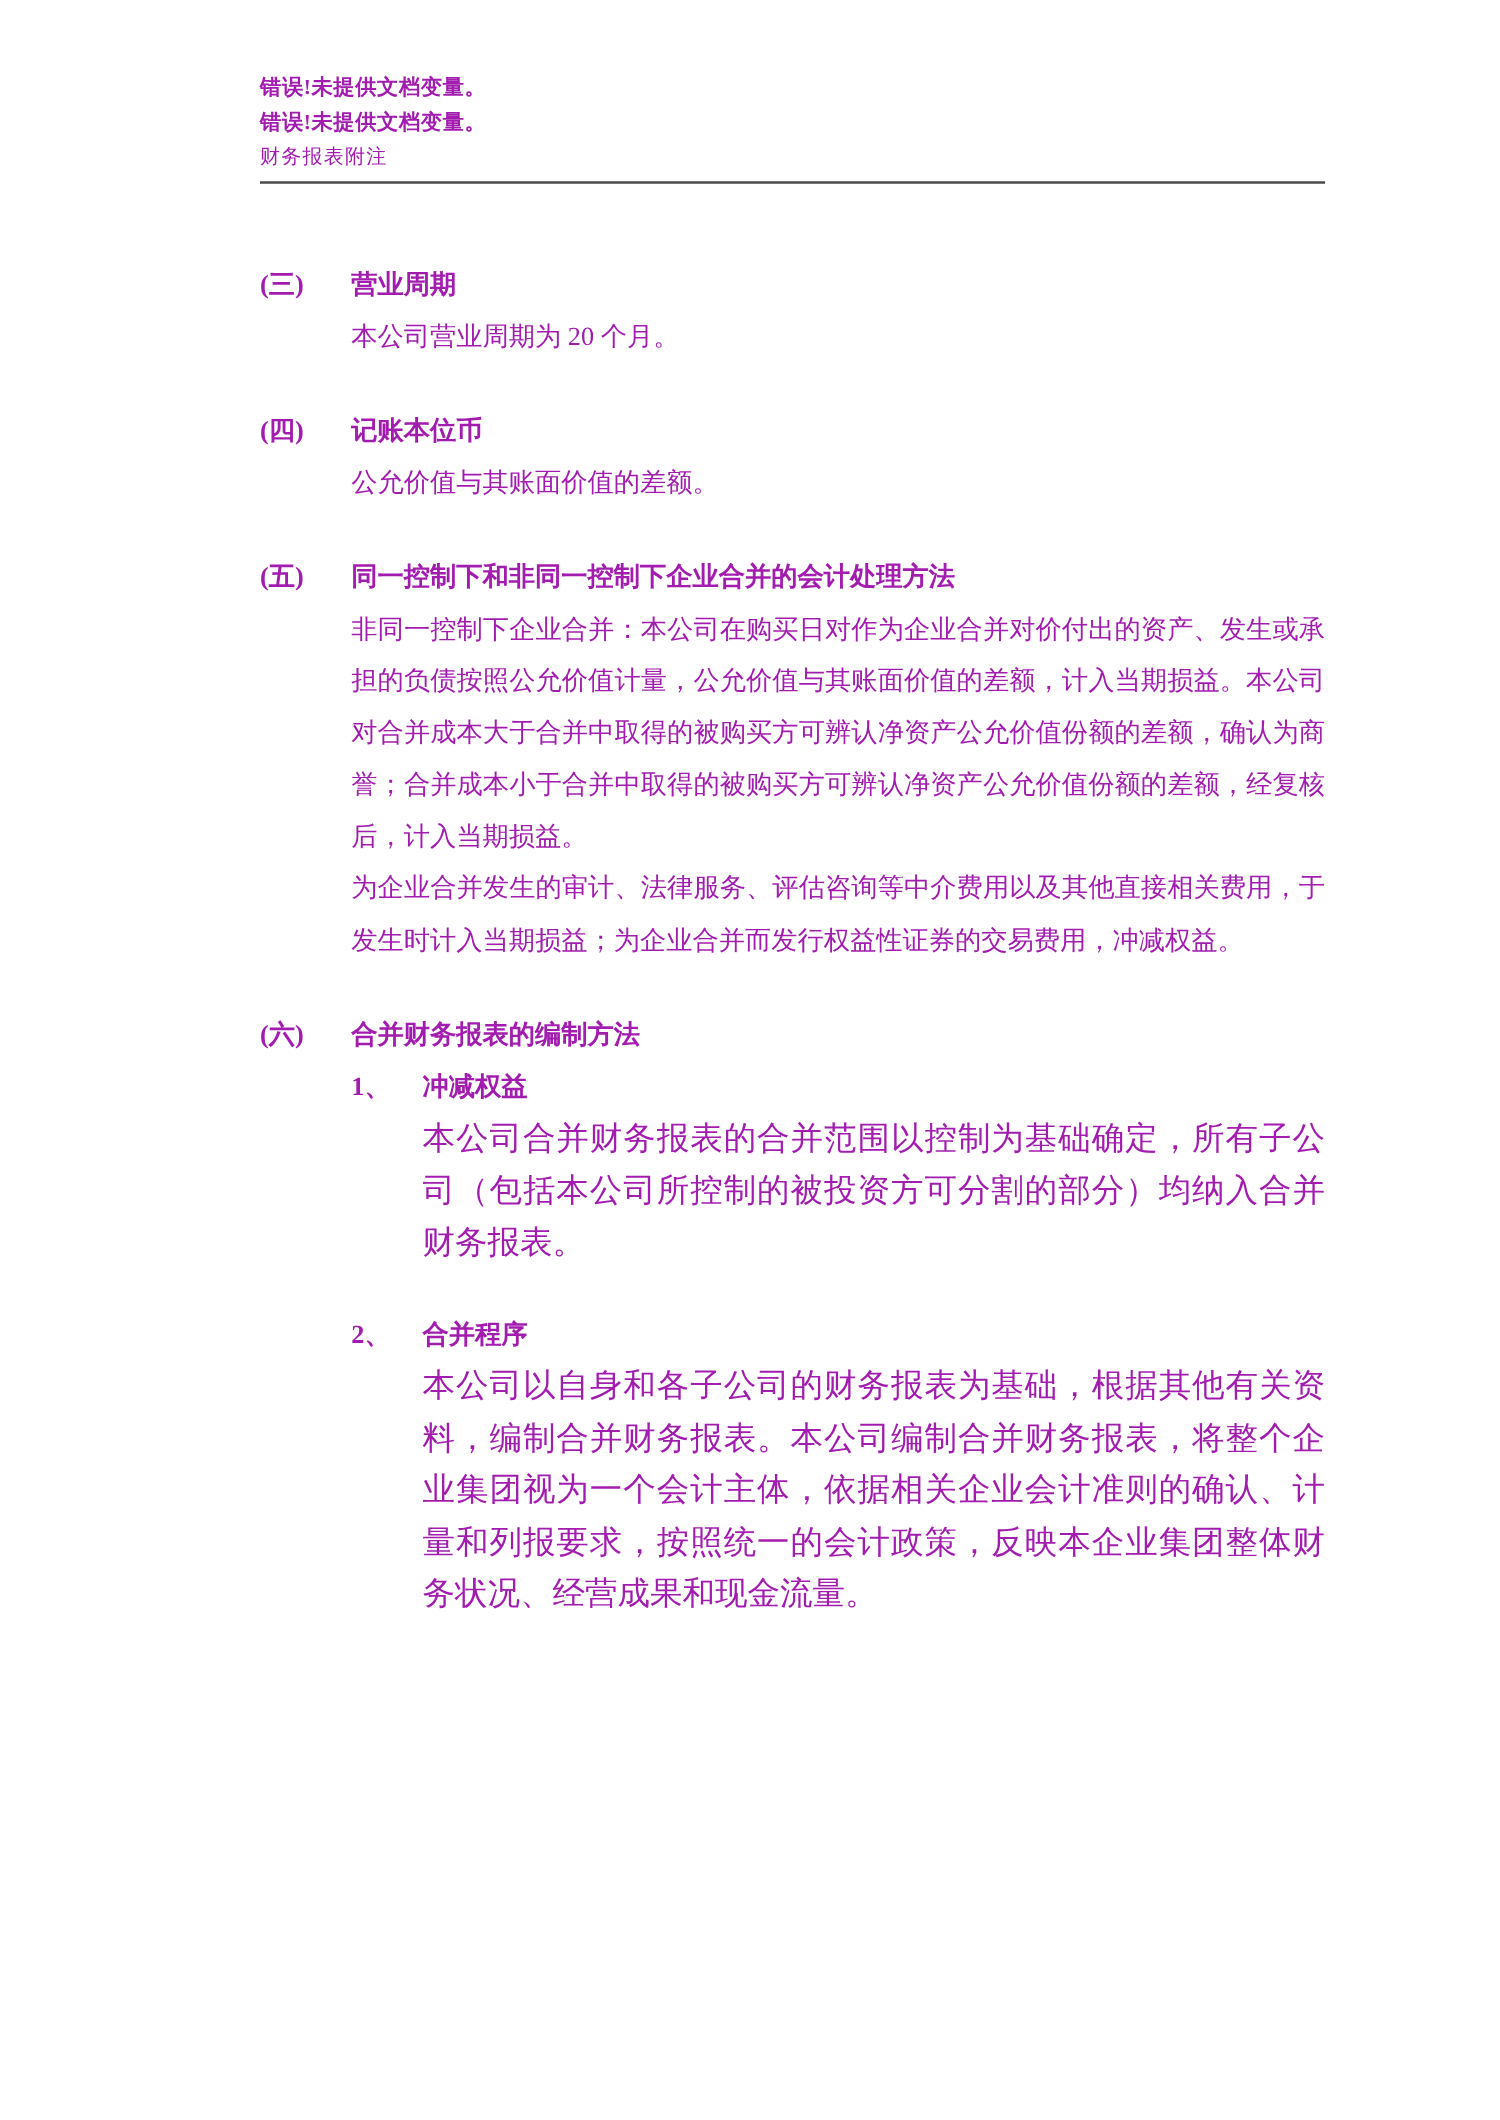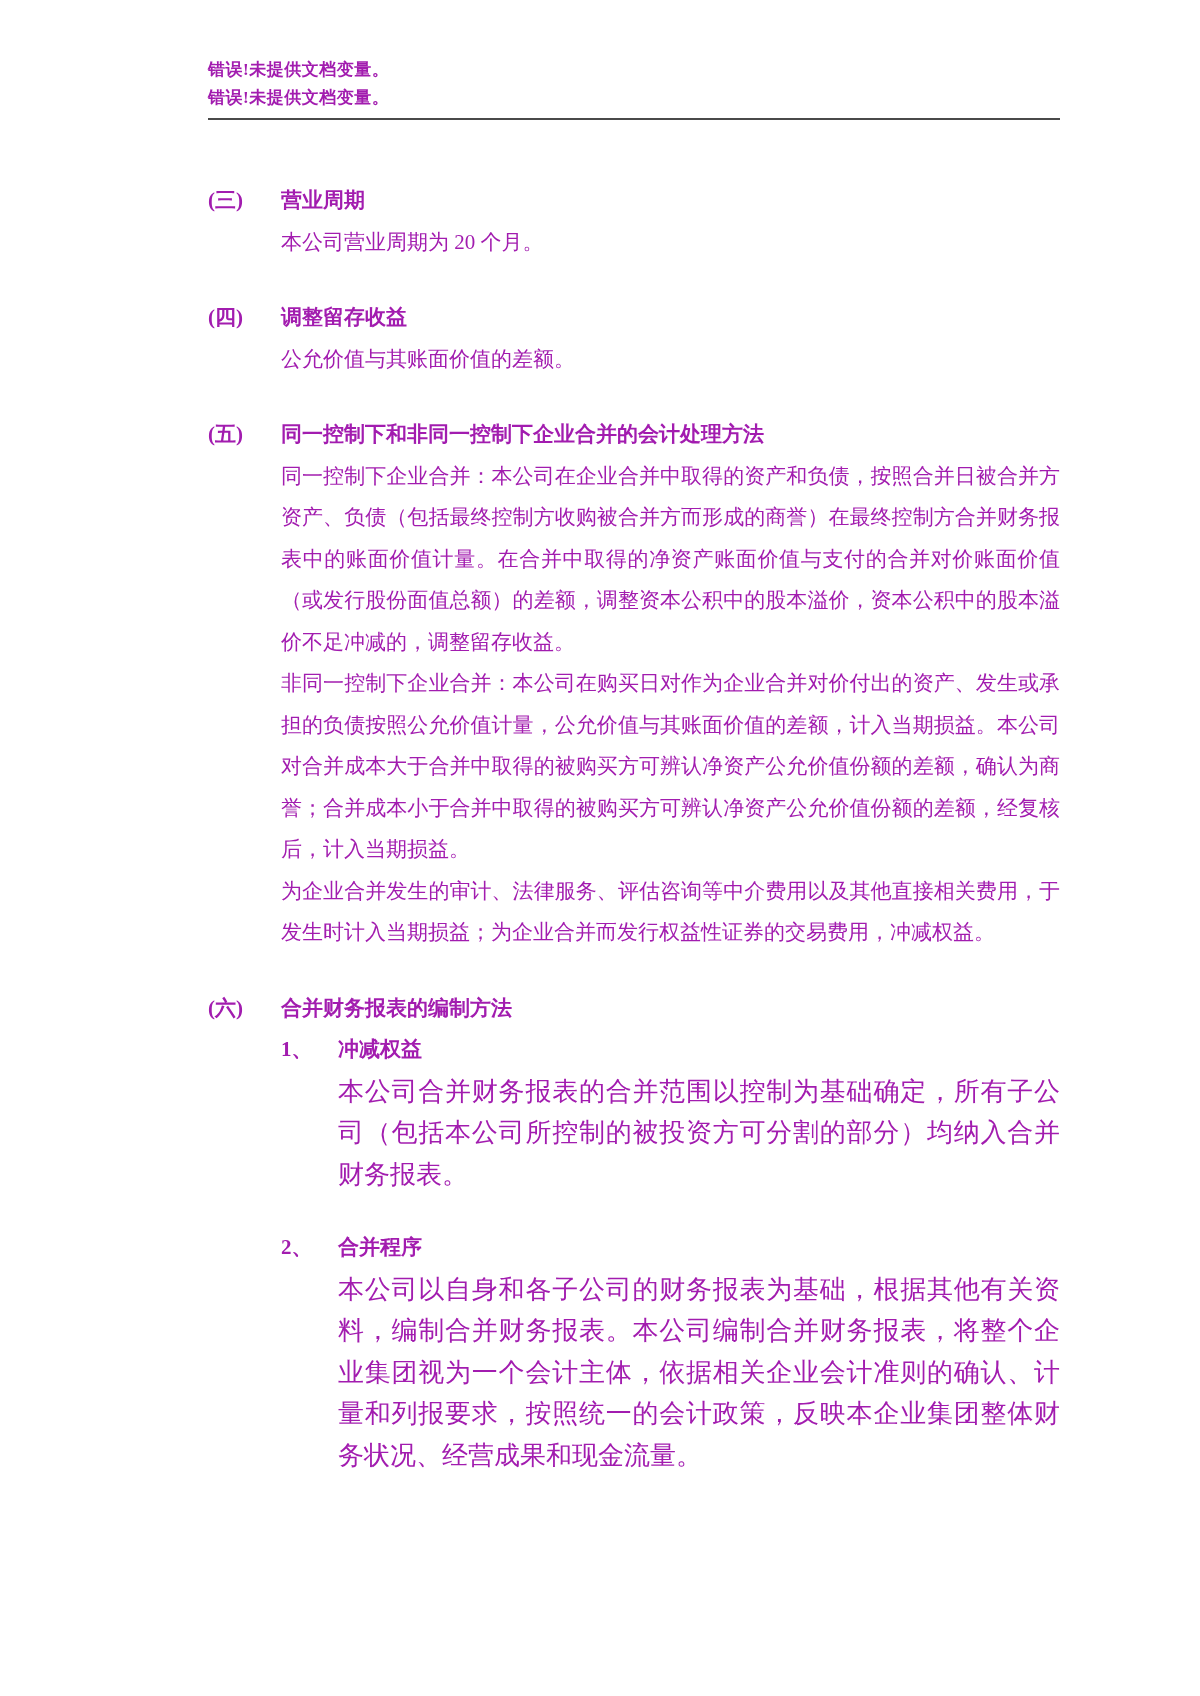--- a/index.html
+++ b/index.html
@@ -37,50 +37,50 @@
   .sub-body p { margin: 0; }
 </style>
 </head>
 <body>
 
 <div class="page">
 
   <header>
     <div class="hdr-line">错误!未提供文档变量。</div>
     <div class="hdr-line">错误!未提供文档变量。</div>
+    <div class="hdr-line small">财务报表附注</div>
   </header>
   <div class="rule"></div>
 
   <section class="sec first">
     <div class="sec-head">
       <span class="sec-num">(三)</span>
       <span class="sec-title">营业周期</span>
     </div>
     <div class="sec-body">
       <p>本公司营业周期为 20 个月。</p>
     </div>
   </section>
 
   <section class="sec">
     <div class="sec-head">
       <span class="sec-num">(四)</span>
-      <span class="sec-title">调整留存收益</span>
+      <span class="sec-title">记账本位币</span>
     </div>
     <div class="sec-body">
       <p>公允价值与其账面价值的差额。</p>
     </div>
   </section>
 
   <section class="sec">
     <div class="sec-head">
       <span class="sec-num">(五)</span>
       <span class="sec-title">同一控制下和非同一控制下企业合并的会计处理方法</span>
     </div>
     <div class="sec-body">
-      <p>同一控制下企业合并：本公司在企业合并中取得的资产和负债，按照合并日被合并方资产、负债（包括最终控制方收购被合并方而形成的商誉）在最终控制方合并财务报表中的账面价值计量。在合并中取得的净资产账面价值与支付的合并对价账面价值（或发行股份面值总额）的差额，调整资本公积中的股本溢价，资本公积中的股本溢价不足冲减的，调整留存收益。</p>
       <p>非同一控制下企业合并：本公司在购买日对作为企业合并对价付出的资产、发生或承担的负债按照公允价值计量，公允价值与其账面价值的差额，计入当期损益。本公司对合并成本大于合并中取得的被购买方可辨认净资产公允价值份额的差额，确认为商誉；合并成本小于合并中取得的被购买方可辨认净资产公允价值份额的差额，经复核后，计入当期损益。</p>
       <p>为企业合并发生的审计、法律服务、评估咨询等中介费用以及其他直接相关费用，于发生时计入当期损益；为企业合并而发行权益性证券的交易费用，冲减权益。</p>
     </div>
   </section>
 
   <section class="sec">
     <div class="sec-head">
       <span class="sec-num">(六)</span>
       <span class="sec-title">合并财务报表的编制方法</span>
     </div>

